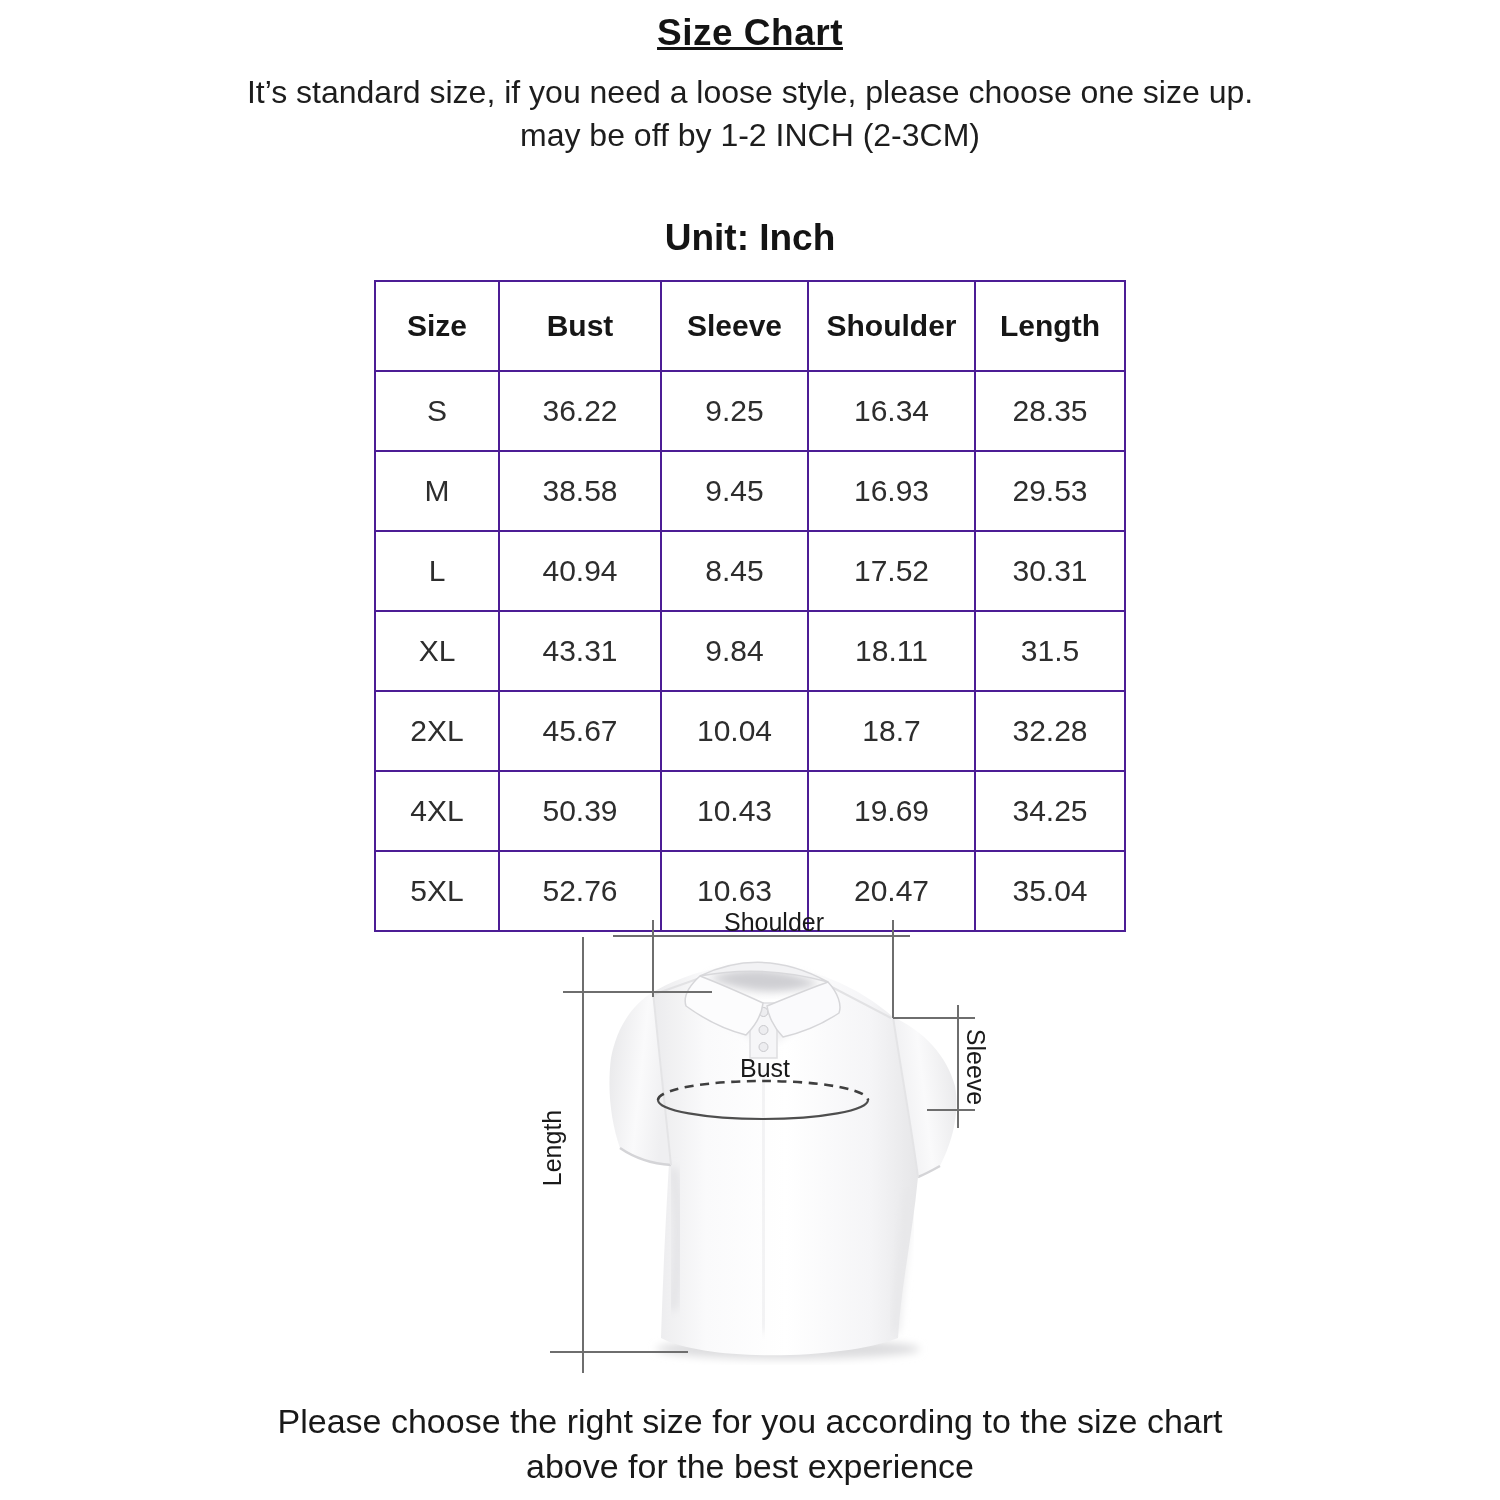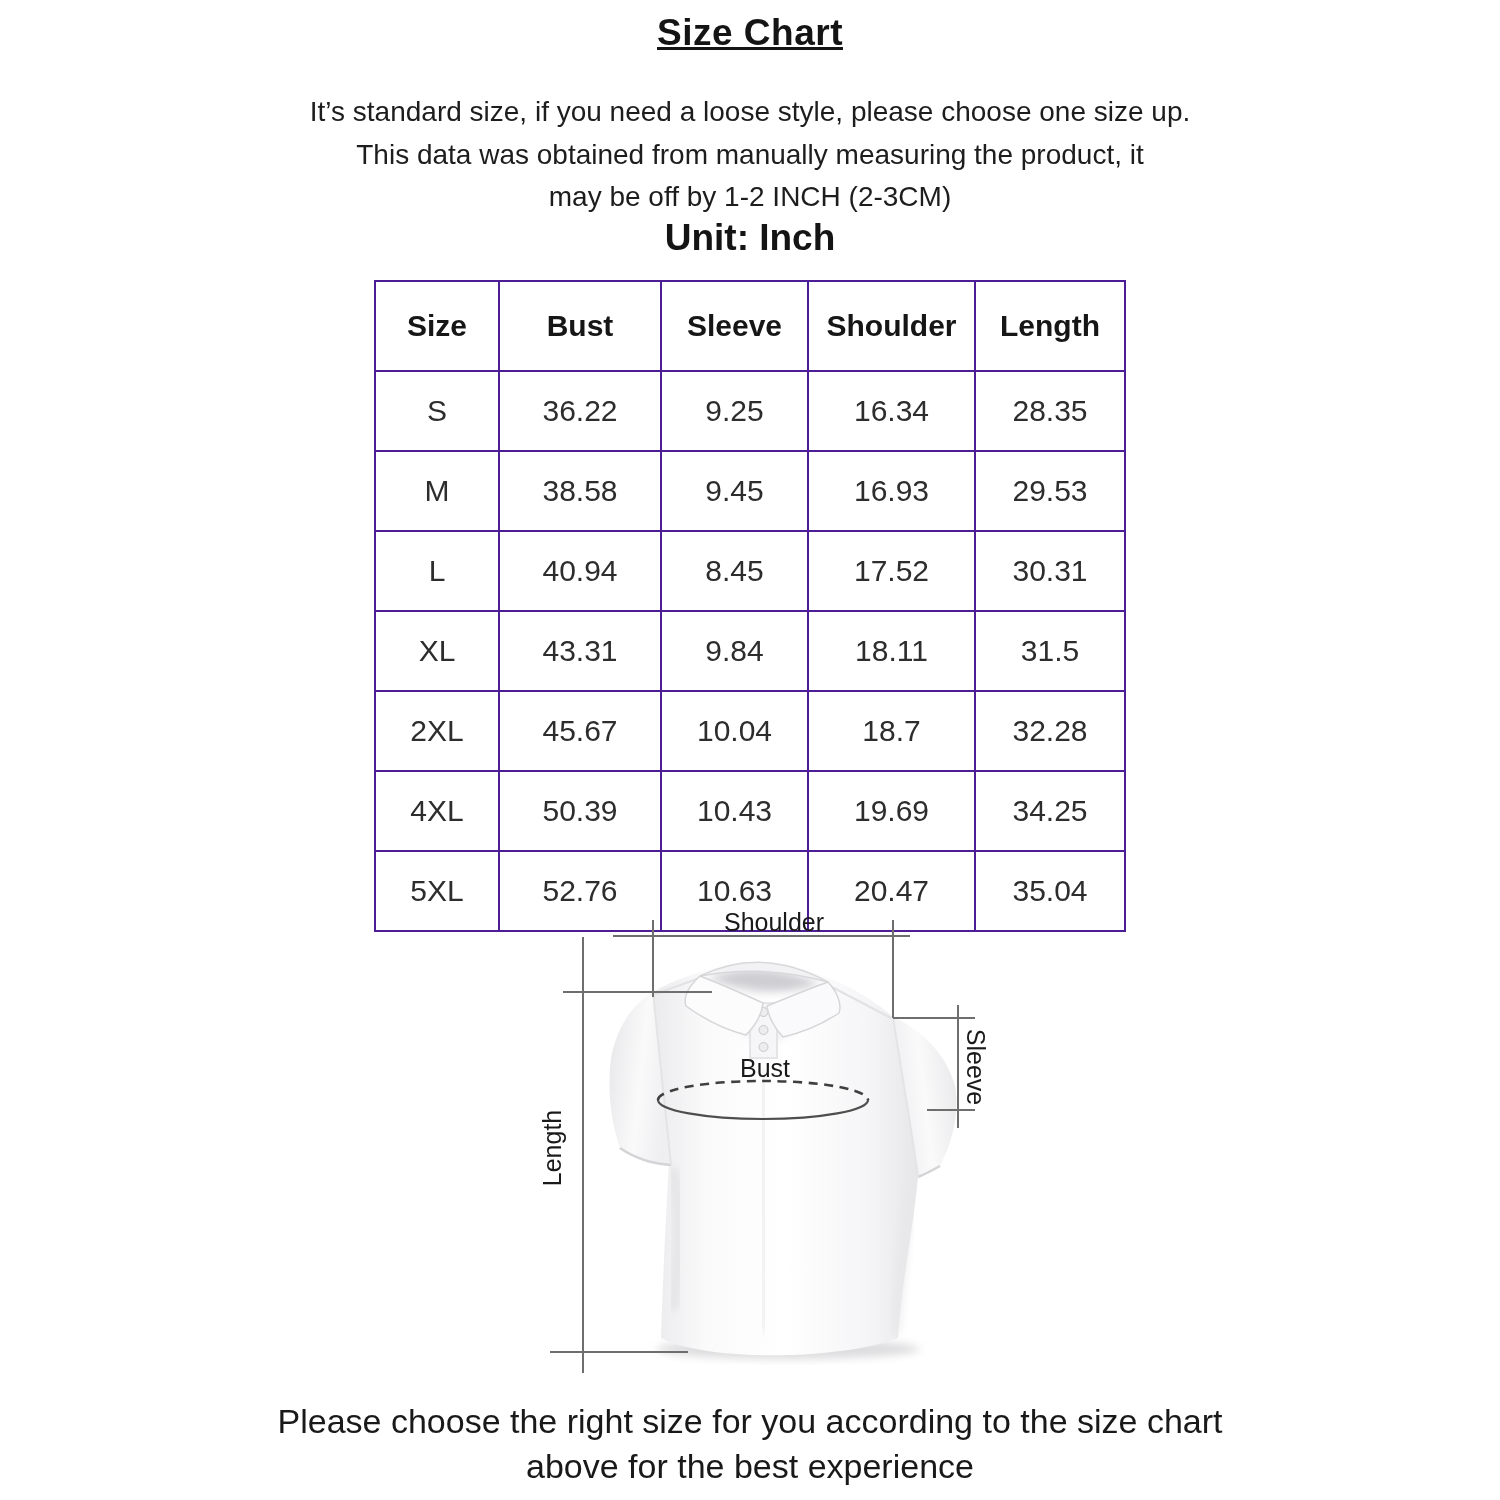--- a/index.html
+++ b/index.html
@@ -1,36 +1,35 @@
 <!DOCTYPE html>
 <html><head>
 <meta charset="utf-8">
 <style>
   html,body{margin:0;padding:0;}
   body{width:1500px;height:1500px;background:#ffffff;font-family:"Liberation Sans",sans-serif;color:#1c1c1c;position:relative;overflow:hidden;}
   .abs{position:absolute;}
   .center{left:0;width:1500px;text-align:center;}
   .title{top:12px;font-size:37px;font-weight:700;color:#141414;letter-spacing:.5px;text-decoration:underline;}
-  .desc{top:71px;font-size:28px;line-height:42.5px;color:#1d1d1d;margin-top:20px;}
+  .desc{top:71px;font-size:32px;line-height:42.5px;color:#1d1d1d;}
   .unit{top:217px;font-size:37px;font-weight:700;color:#141414;}
   .footer{top:1399px;font-size:34px;line-height:45px;color:#191919;}
   table.size{position:absolute;left:374px;top:280px;width:750px;border-collapse:collapse;table-layout:fixed;}
   table.size th,table.size td{border:2px solid #4c1d95;text-align:center;vertical-align:middle;padding:8px;}
   table.size th{height:72px;font-size:30px;font-weight:700;color:#161616;}
   table.size td{height:62px;font-size:30px;font-weight:400;color:#2d2d2d;}
   svg text{font-family:"Liberation Sans",sans-serif;fill:#1a1a1a;}
 </style>
 </head>
 <body>
 
 <div class="abs center title">Size Chart</div>
 
 <div class="abs center desc">
   <div>It’s standard size, if you need a loose style, please choose one size up.</div>
-  <div>This data was obtained from manually measuring the product, it</div>
   <div>may be off by 1-2 INCH (2-3CM)</div>
 </div>
 
 <div class="abs center unit">Unit: Inch</div>
 
 <table class="size">
   <colgroup>
     <col style="width:124px">
       <col style="width:162px">
       <col style="width:147px">

